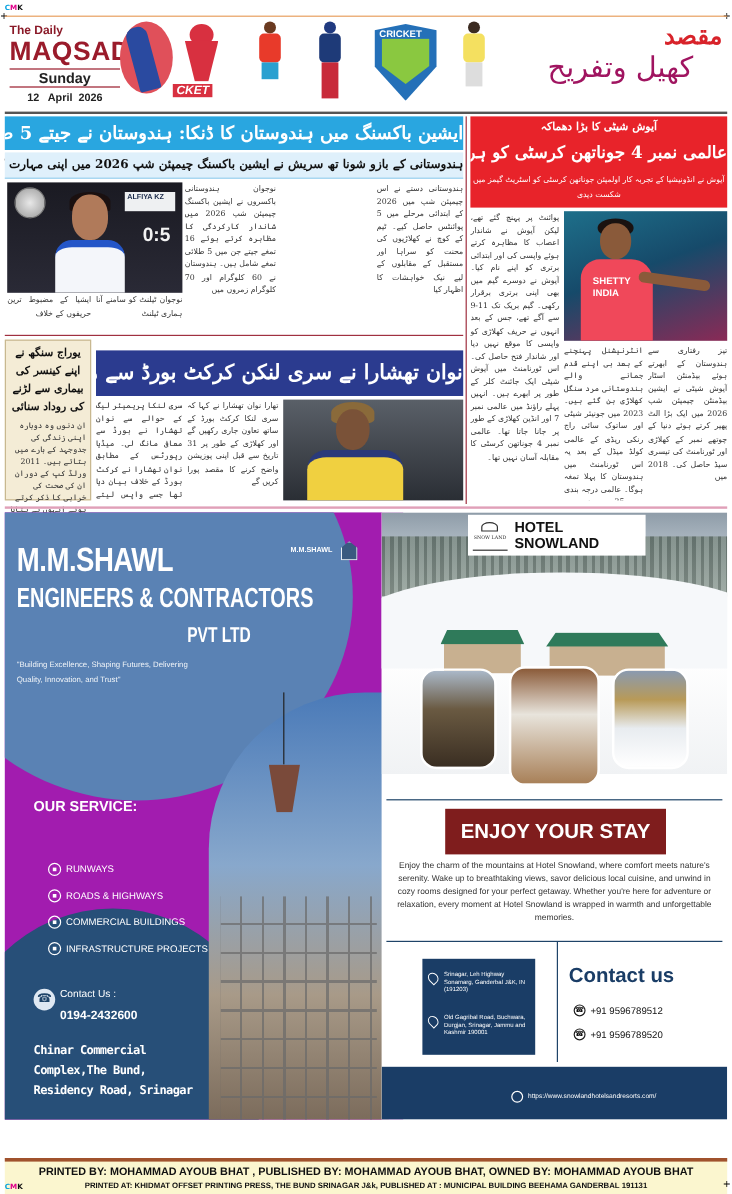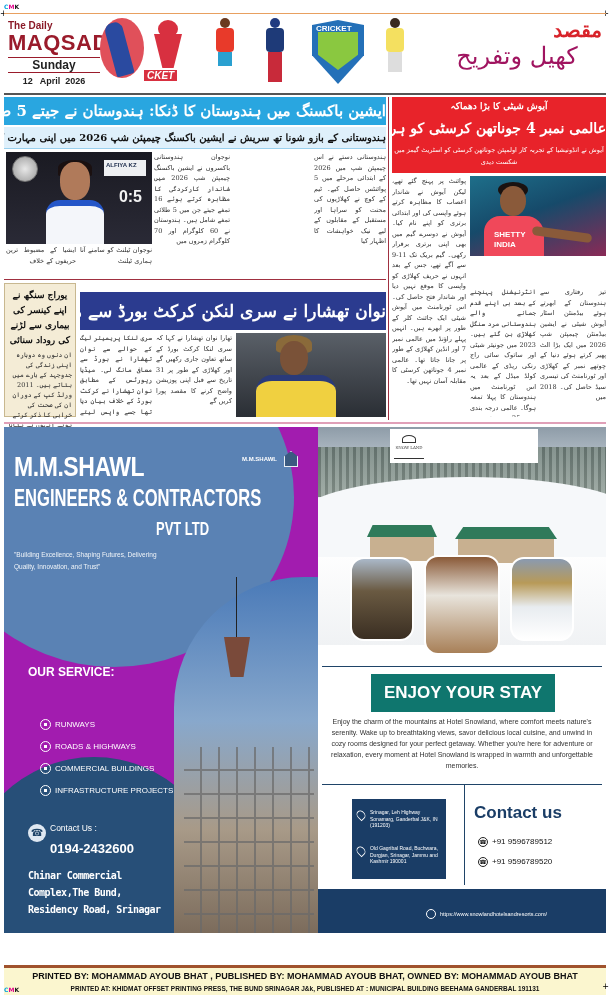--- a/index.html
+++ b/index.html
@@ -71,21 +71,21 @@
   .cricketer-photo .hair { position: absolute; left: 40px; top: 2px; width: 36px; height: 18px; border-radius: 50% 50% 20% 20%; background: #8a6a3a; }
   .cricketer-photo .jersey { position: absolute; left: 20px; top: 42px; width: 80px; height: 42px; background: #f0d040; border-top: 6px solid #2a3a7a; border-radius: 16px 16px 0 0; }
   .col-f { left: 76px; top: 236px; width: 72px; height: 84px; }
   .col-g { left: 152px; top: 236px; width: 76px; height: 84px; }
 
   .col-rule-v { position: absolute; left: 384px; top: 0; width: 1px; height: 323px; background: #a03040; }
   .red-block { position: absolute; left: 388px; top: 0; width: 214px; height: 76px; background: #e8232a; color: #fff; text-align: center; }
   .red-block .kicker { font-size: 9px; font-weight: bold; margin-top: 3px; line-height: 12px; }
   .red-block .hl { font-size: 14px; font-weight: bold; line-height: 32px; white-space: nowrap; overflow: hidden; }
   .red-block .sub { font-size: 6.5px; line-height: 12px; }
-  .badminton-photo { position: absolute; left: 466px; top: 79px; width: 136px; height: 80px; background: linear-gradient(160deg,#1e6f8a 0%,#164a6a 45%,#8a2a56 100%); overflow: hidden; }
+  .badminton-photo { position: absolute; left: 466px; top: 79px; width: 136px; height: 108px; background: linear-gradient(160deg,#1e6f8a 0%,#164a6a 45%,#8a2a56 100%); overflow: hidden; }
   .badminton-photo .head { position: absolute; left: 30px; top: 10px; width: 26px; height: 30px; border-radius: 48%; background: #8a5a3a; }
   .badminton-photo .hair { position: absolute; left: 28px; top: 6px; width: 30px; height: 16px; border-radius: 50%; background: #1a1210; }
   .badminton-photo .shirt { position: absolute; left: 14px; top: 40px; width: 60px; height: 68px; background: #f0485a; border-radius: 16px 18px 0 0; }
   .badminton-photo .arm { position: absolute; left: 62px; top: 54px; width: 60px; height: 9px; background: #8a5a3a; border-radius: 5px; transform: rotate(8deg); }
   .badminton-photo .shirt-text { position: absolute; left: 24px; top: 54px; font-size: 8px; font-weight: bold; color: #fff; font-family: "Liberation Sans", sans-serif; line-height: 10px; }
   .col-h { left: 388px; top: 79px; width: 74px; height: 240px; }
   .col-i { left: 466px; top: 190px; width: 66px; height: 130px; }
   .col-j { left: 536px; top: 190px; width: 66px; height: 130px; }
 
   .news-bottom-rule { position: absolute; left: 4px; top: 422px; width: 602px; height: 2px; background: #e0a0b8; }
@@ -106,49 +106,49 @@
   .ad-shawl .tagline { position: absolute; left: 10px; top: 122px; width: 150px; font-size: 6.5px; line-height: 12px; color: #f0f4f8; font-family: "Liberation Sans", sans-serif; }
   .ad-shawl .logo-text { position: absolute; left: 238px; top: 29px; font-size: 6px; color: #fff; font-weight: bold; font-family: "Liberation Sans", sans-serif; }
   .ad-shawl .logo-mark { position: absolute; left: 280px; top: 24px; width: 14px; height: 16px; border: 1.5px solid #e8eef4; clip-path: polygon(50% 0,100% 35%,100% 100%,0 100%,0 35%); background: #3a5a80; }
   .ad-shawl .svc-title { position: absolute; left: 24px; top: 238px; font-family: "Liberation Sans", sans-serif; font-weight: bold; font-size: 12px; color: #fff; }
   .ad-shawl .svc-list { position: absolute; left: 36px; top: 286px; list-style: none; }
   .ad-shawl .svc-list li { display: flex; align-items: center; height: 22px; font-size: 8px; color: #fff; font-family: "Liberation Sans", sans-serif; }
   .ad-shawl .svc-icon { width: 11px; height: 11px; border: 1.2px solid #fff; border-radius: 50%; margin-right: 4px; position: relative; }
   .ad-shawl .svc-icon::after { content: ""; position: absolute; left: 3px; top: 3px; width: 3px; height: 3px; background: #fff; }
   .ad-shawl .contact-icon { position: absolute; left: 24px; top: 397px; width: 18px; height: 18px; border-radius: 50%; background: #dfe8f2; color: #1f4468; font-size: 10px; text-align: center; line-height: 18px; }
   .ad-shawl .contact-label { position: absolute; left: 46px; top: 396px; font-size: 8.5px; color: #fff; font-family: "Liberation Sans", sans-serif; }
-  .ad-shawl .contact-phone { position: absolute; left: 46px; top: 414px; font-size: 13px; color: #fff; font-family: "Liberation Sans", sans-serif; font-weight: bold; }
+  .ad-shawl .contact-phone { position: absolute; left: 46px; top: 414px; font-size: 10px; color: #fff; font-family: "Liberation Sans", sans-serif; font-weight: bold; }
   .ad-shawl .address { position: absolute; left: 24px; top: 440px; font-size: 10px; line-height: 17px; color: #fff; font-family: "DejaVu Sans Mono", monospace; font-weight: bold; letter-spacing: -0.5px; }
 
   
   .ad-hotel { position: absolute; left: 318px; top: 427px; width: 288px; height: 506px; background: #fff; overflow: hidden; }
   .ad-hotel .scene { position: absolute; left: 0; top: 0; width: 288px; height: 218px; background:
       linear-gradient(180deg,#8e9ca8 0%,#dfe6ec 30%,#ffffff 55%,#f0f2f4 100%); }
   .ad-hotel .forest { position: absolute; left: 0; top: 20px; width: 288px; height: 50px; background: repeating-linear-gradient(90deg,#2a3a2a 0 3px,#6a7a6a 3px 7px); opacity: 0.55; }
   .ad-hotel .slope { position: absolute; left: -20px; top: 50px; width: 340px; height: 80px; background: #f6f8fa; border-radius: 50% 50% 0 0; }
   .ad-hotel .cabin { position: absolute; height: 26px; background: #c8b090; }
   .ad-hotel .cabin .roof { position: absolute; left: -3px; top: -10px; height: 12px; background: #2f7a5a; clip-path: polygon(8% 0,92% 0,100% 100%,0 100%); }
   .ad-hotel .logo-box { position: absolute; left: 72px; top: 2px; width: 148px; height: 34px; background: #fff; display: flex; align-items: center; }
   .ad-hotel .logo-mark { width: 30px; height: 26px; margin: 0 6px 0 4px; border-bottom: 1px solid #333; text-align: center; font-size: 4px; color: #333; font-family: "DejaVu Serif", serif; }
   .ad-hotel .logo-mark .crown { display: block; width: 14px; height: 8px; margin: 2px auto 2px; border: 1px solid #333; border-radius: 50% 50% 0 0; }
   .ad-hotel .logo-name { font-family: "Liberation Sans", sans-serif; font-weight: bold; font-size: 12px; color: #111; }
   .ad-hotel .frame { position: absolute; top: 130px; border: 2px solid #fff; border-radius: 14px; overflow: hidden; }
   .ad-hotel .f1 { left: 32px; width: 64px; height: 84px; background: linear-gradient(180deg,#aab8c8 0%,#6a5a42 40%,#3a2e22 100%); }
   .ad-hotel .f2 { left: 106px; width: 76px; height: 100px; top: 128px; background: linear-gradient(180deg,#8a5a38 0%,#e8e4dc 40%,#a88058 100%); }
   .ad-hotel .f3 { left: 192px; width: 64px; height: 84px; background: linear-gradient(180deg,#8a9ab0 0%,#b89a58 30%,#e8ecf0 60%,#ffffff 100%); }
   .ad-hotel .sep { position: absolute; left: 4px; top: 239px; width: 280px; height: 1px; background: #1f4468; }
-  .ad-hotel .enjoy { position: absolute; left: 53px; top: 247px; width: 184px; height: 38px; background: #0f766e; color: #fff; font-family: "Liberation Sans", sans-serif; font-weight: bold; font-size: 17px; text-align: center; line-height: 38px; }
+  .ad-hotel .enjoy { position: absolute; left: 53px; top: 247px; width: 184px; height: 38px; background: #7f1d1d; color: #fff; font-family: "Liberation Sans", sans-serif; font-weight: bold; font-size: 17px; text-align: center; line-height: 38px; }
   .ad-hotel .desc { position: absolute; left: 12px; top: 289px; width: 264px; font-size: 7px; line-height: 11px; color: #333; text-align: center; font-family: "Liberation Sans", sans-serif; }
   .ad-hotel .sep2 { position: absolute; left: 4px; top: 357px; width: 280px; height: 1px; background: #1f4468; }
   .ad-hotel .vsep { position: absolute; left: 146px; top: 358px; width: 1px; height: 100px; background: #1f4468; }
   .ad-hotel .addr-box { position: absolute; left: 34px; top: 372px; width: 94px; height: 80px; background: #1a3d66; }
   .ad-hotel .addr { position: absolute; left: 4px; width: 88px; display: flex; font-size: 5px; line-height: 6.5px; color: #fff; font-family: "Liberation Sans", sans-serif; }
   .ad-hotel .pin { flex: 0 0 10px; height: 12px; margin-right: 4px; border: 1.2px solid #fff; border-radius: 50% 50% 50% 0; transform: rotate(-45deg) scale(0.8); }
   .ad-hotel .contact-title { position: absolute; left: 156px; top: 376px; font-family: "Liberation Sans", sans-serif; font-weight: bold; font-size: 17px; color: #1a3d66; }
-  .ad-hotel .phone { position: absolute; left: 160px; display: flex; font-size: 8px; color: #111; font-family: "Liberation Sans", sans-serif; }
+  .ad-hotel .phone { position: absolute; left: 160px; display: flex; align-items: center; font-size: 8px; color: #111; font-family: "Liberation Sans", sans-serif; }
   .ad-hotel .phone-icon { width: 10px; height: 10px; border: 1px solid #222; border-radius: 50%; font-size: 6px; text-align: center; line-height: 9px; margin-right: 4px; }
   .ad-hotel .footer-band { position: absolute; left: 0; top: 462px; width: 288px; height: 44px; background: #1a3d66; }
   .ad-hotel .web { position: absolute; left: 108px; top: 482px; display: flex; align-items: center; font-size: 5.5px; color: #fff; font-family: "Liberation Sans", sans-serif; }
   .ad-hotel .globe { width: 10px; height: 10px; border: 1px solid #fff; border-radius: 50%; margin-right: 4px; }
 
   
   .imprint { position: absolute; left: 4px; top: 937px; width: 602px; height: 46px; background: #fbf6cf; border-top: 3px solid #a0522d; border-bottom: 3px solid #222; text-align: center; font-family: "Liberation Sans", sans-serif; margin-top: 28px; }
   .imprint .l1 { font-size: 9px; font-weight: bold; color: #111; line-height: 14px; margin-top: 1px; white-space: nowrap; }
   .imprint .l2 { font-size: 6.5px; font-weight: bold; color: #111; line-height: 12px; white-space: nowrap; }
   .imprint .l3 { font-size: 6.5px; font-weight: bold; color: #111; line-height: 12px; white-space: nowrap; }
@@ -309,20 +309,21 @@
     <div class="slope"></div>
     <div class="cabin" style="left:52px;top:108px;width:64px;">
         <div class="roof" style="width:70px;"></div>
       </div>
     <div class="cabin" style="left:140px;top:110px;width:96px;">
         <div class="roof" style="width:102px;"></div>
       </div>
   </div>
   <div class="logo-box">
     <div class="logo-mark"><span class="crown"></span><span>SNOW LAND</span></div>
+    <div class="logo-name">HOTEL SNOWLAND</div>
   </div>
   <div class="frame f1"></div>
   <div class="frame f2"></div>
   <div class="frame f3"></div>
   <div class="sep"></div>
   <div class="enjoy">ENJOY YOUR STAY</div>
   <p class="desc">Enjoy the charm of the mountains at Hotel Snowland, where comfort meets nature's serenity. Wake up to breathtaking views, savor delicious local cuisine, and unwind in cozy rooms designed for your perfect getaway. Whether you're here for adventure or relaxation, every moment at Hotel Snowland is wrapped in warmth and unforgettable memories.</p>
   <div class="sep2"></div>
   <div class="vsep"></div>
   <div class="addr-box">

